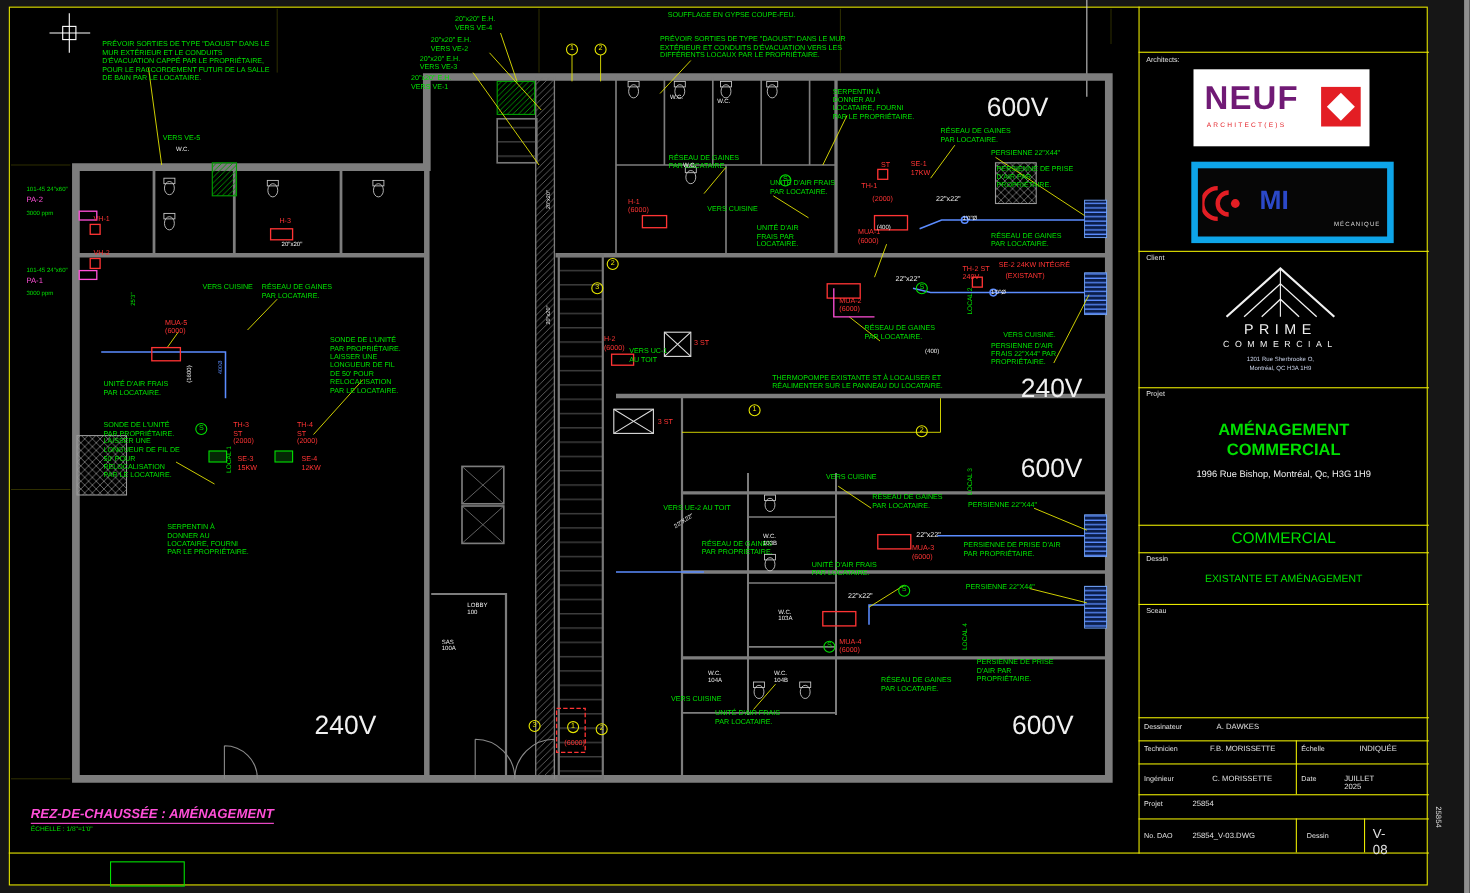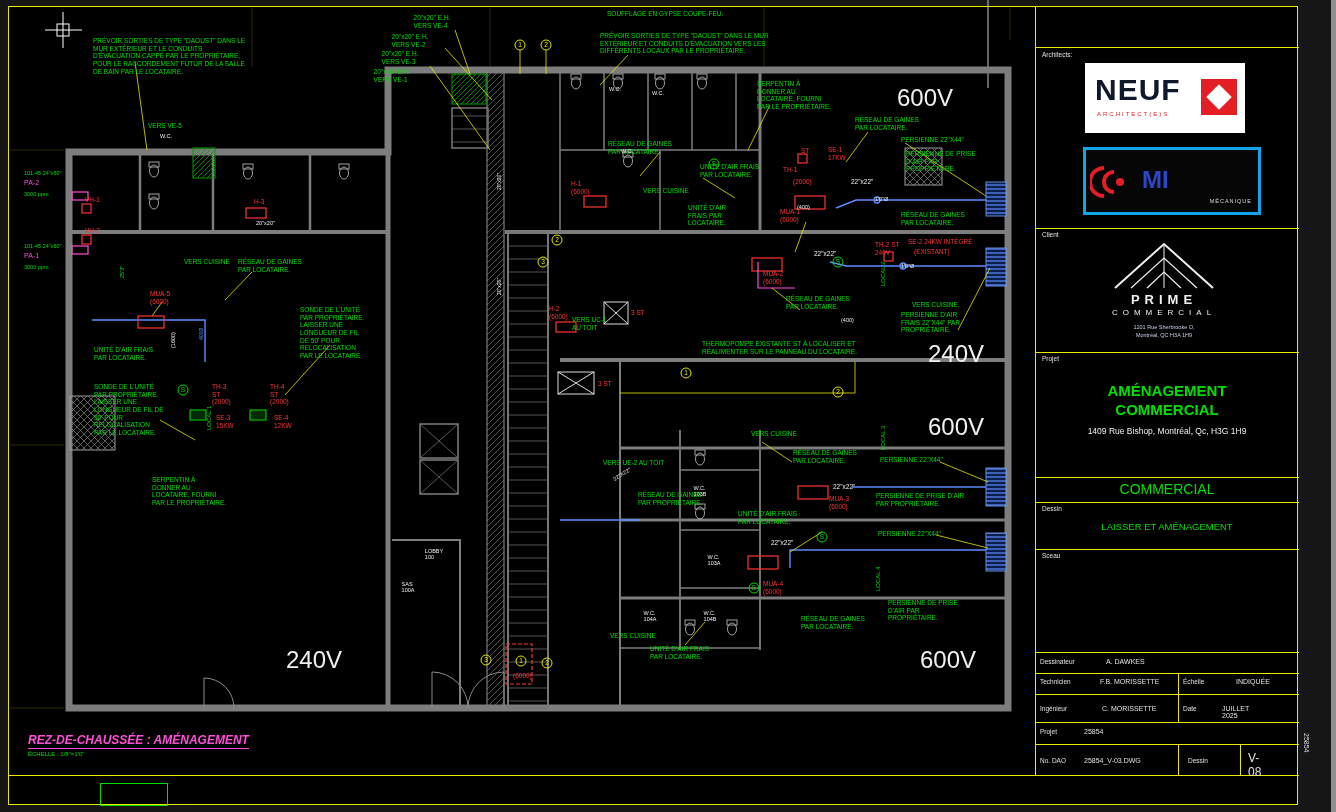--- a/index.html
+++ b/index.html
@@ -12,26 +12,26 @@
   .balloon{box-sizing:border-box;width:11px;height:11px;border:1px solid #e8e800;border-radius:50%;
     display:flex;align-items:center;justify-content:center;line-height:1;white-space:nowrap;}
   #annotation-layer{position:absolute;left:0;top:0;width:1336px;height:812px;pointer-events:none;}
   .plan-title{position:absolute;left:28px;top:733px;color:#ff4fd8;font-size:12px;font-weight:bold;
     font-style:italic;border-bottom:1px solid #ff4fd8;padding-bottom:1px;}
   .plan-scale{position:absolute;left:28px;top:751px;color:#00e000;font-size:6px;}
   .tb-label{position:absolute;color:#e0e0e0;font-size:6.5px;}
   .tb-value{position:absolute;color:#e0e0e0;font-size:7px;}
   .tb-center{position:absolute;left:1035px;width:264px;text-align:center;}
   .neuf-box{position:absolute;left:1085px;top:63px;width:160px;height:70px;background:#ffffff;}
-  .neuf-text{position:absolute;left:10px;top:10px;color:#0f172a;font-size:30px;font-weight:bold;letter-spacing:1px;}
+  .neuf-text{position:absolute;left:10px;top:10px;color:#701a75;font-size:30px;font-weight:bold;letter-spacing:1px;}
   .neuf-sub{position:absolute;left:12px;top:48px;color:#e31e24;font-size:6px;letter-spacing:2px;}
   .neuf-mark{position:absolute;right:8px;top:16px;width:36px;height:36px;background:#e31e24;}
   .neuf-mark::after{content:"";position:absolute;left:9px;top:9px;width:18px;height:18px;background:#fff;
     transform:rotate(45deg);}
-  .mech-box{position:absolute;left:1083px;top:147px;width:172px;height:62px;background:#060606;border:3px solid #0ea5e9;}
+  .mech-box{position:absolute;left:1083px;top:147px;width:172px;height:62px;background:#060606;border:6px solid #0ea5e9;}
   .mech-mi{position:absolute;left:56px;top:16px;color:#2b48c8;font-size:24px;font-weight:bold;}
   .mech-sub{position:absolute;right:6px;bottom:8px;color:#dddddd;font-size:5.5px;letter-spacing:1px;}
   .prime-box{position:absolute;left:1105px;top:234px;width:118px;height:112px;background:#000;}
   .prime-name{position:absolute;left:0;width:118px;text-align:center;color:#f0f0f0;}
   .prime-addr{position:absolute;left:0;width:118px;text-align:center;color:#c9d2e8;font-size:5.5px;line-height:1.3;}
   .green-box{position:absolute;left:100px;top:783px;width:66px;height:21px;border:1px solid #00e000;}
   .edge-num{position:absolute;left:1303px;top:733px;writing-mode:vertical-rl;color:#dddddd;font-size:7px;}
   .scrollbar{position:absolute;left:1331px;top:0;width:5px;height:812px;background:#8f8f8f;}
 </style>
 </head>
@@ -482,35 +482,35 @@
   </div>
 
   <div class="tb-label" style="left:1042px;top:231px;">Client</div>
 
   <div class="prime-box">
     <svg width="106" height="52" style="position:absolute;left:6px;top:4px" stroke="#f0f0f0" fill="none">
       <path d="M4 50 L53 6 L102 50" stroke-width="2"></path>
       <path d="M20 50 L53 20 L86 50 M36 50 L53 34 L70 50" stroke-width="1.2"></path>
       <path d="M53 6 V50" stroke-width="1"></path>
     </svg>
-    <div class="prime-name" style="top:58px;font-size:13px;letter-spacing:5px;font-weight:bold;">PRIME</div>
+    <div class="prime-name" style="top:58px;font-size:13px;letter-spacing:5px;font-weight:normal;">PRIME</div>
     <div class="prime-name" style="top:74px;font-size:8px;letter-spacing:5px;">COMMERCIAL</div>
     <div class="prime-addr" style="top:90px;">1201 Rue Sherbrooke O,</div>
     <div class="prime-addr" style="top:98px;">Montréal, QC H3A 1H9</div>
   </div>
 
   <div class="tb-label" style="left:1042px;top:355px;">Projet</div>
   <div class="tb-center" style="top:401px;color:#00e000;font-size:15px;font-weight:600;">COMMERCIAL</div>
   <div class="tb-center" style="top:382px;color:#00e000;font-size:15px;font-weight:600;">AMÉNAGEMENT</div>
-  <div class="tb-center" style="top:426px;color:#f0f0f0;font-size:8.5px;">1409 Rue Bishop, Montréal, Qc, H3G 1H9</div>
+  <div class="tb-center" style="top:426px;color:#f0f0f0;font-size:8.5px;">1996 Rue Bishop, Montréal, Qc, H3G 1H9</div>
 
   <div class="tb-center" style="top:481px;color:#00e000;font-size:14px;">COMMERCIAL</div>
 
   <div class="tb-label" style="left:1042px;top:505px;">Dessin</div>
-  <div class="tb-center" style="top:521px;color:#00e000;font-size:9.5px;">LAISSER ET AMÉNAGEMENT</div>
+  <div class="tb-center" style="top:521px;color:#00e000;font-size:9.5px;">EXISTANTE ET AMÉNAGEMENT</div>
 
   <div class="tb-label" style="left:1042px;top:552px;">Sceau</div>
 
   <div class="tb-label" style="left:1040px;top:658px;">Dessinateur</div>
   <div class="tb-value" style="left:1106px;top:658px;">A. DAWKES</div>
   <div class="tb-label" style="left:1040px;top:678px;">Technicien</div>
   <div class="tb-value" style="left:1100px;top:678px;">F.B. MORISSETTE</div>
   <div class="tb-label" style="left:1183px;top:678px;">Échelle</div>
   <div class="tb-value" style="left:1236px;top:678px;">INDIQUÉE</div>
   <div class="tb-label" style="left:1040px;top:705px;">Ingénieur</div>

